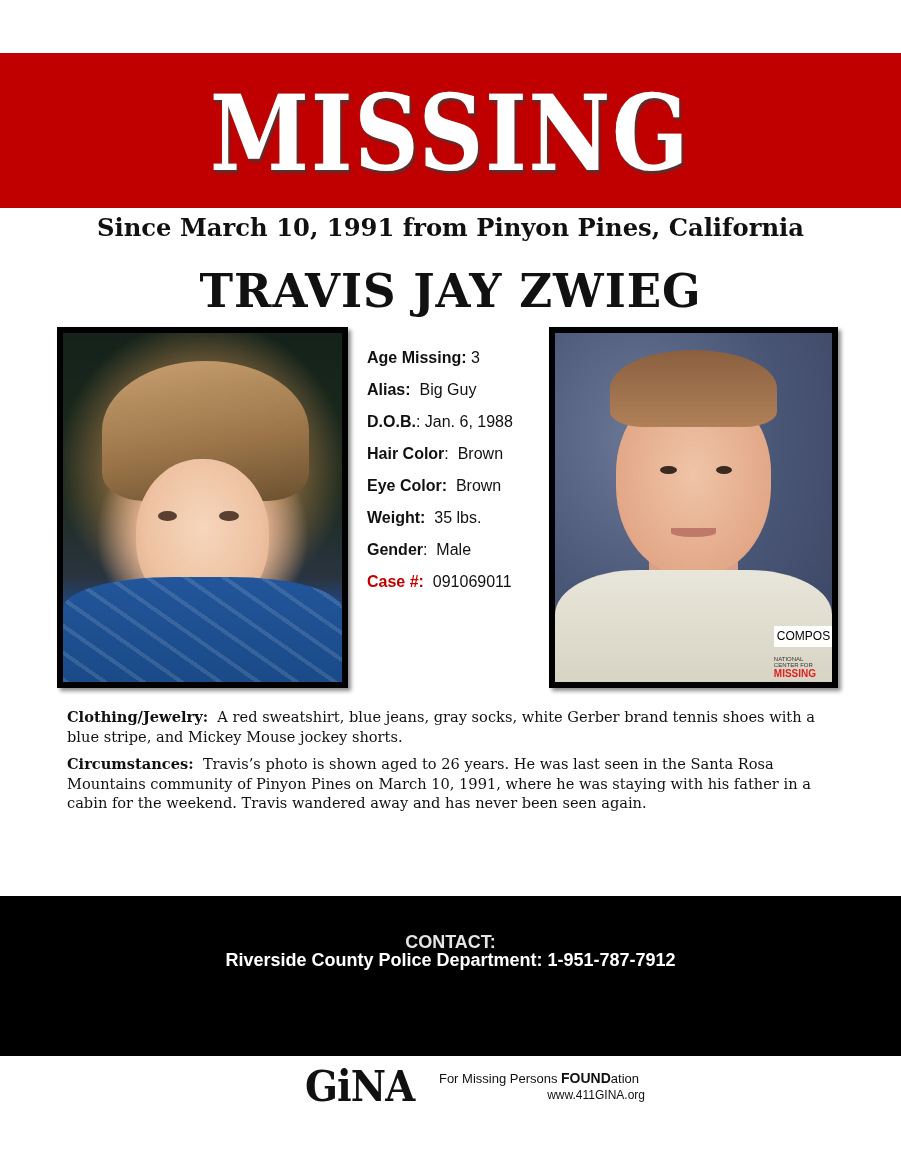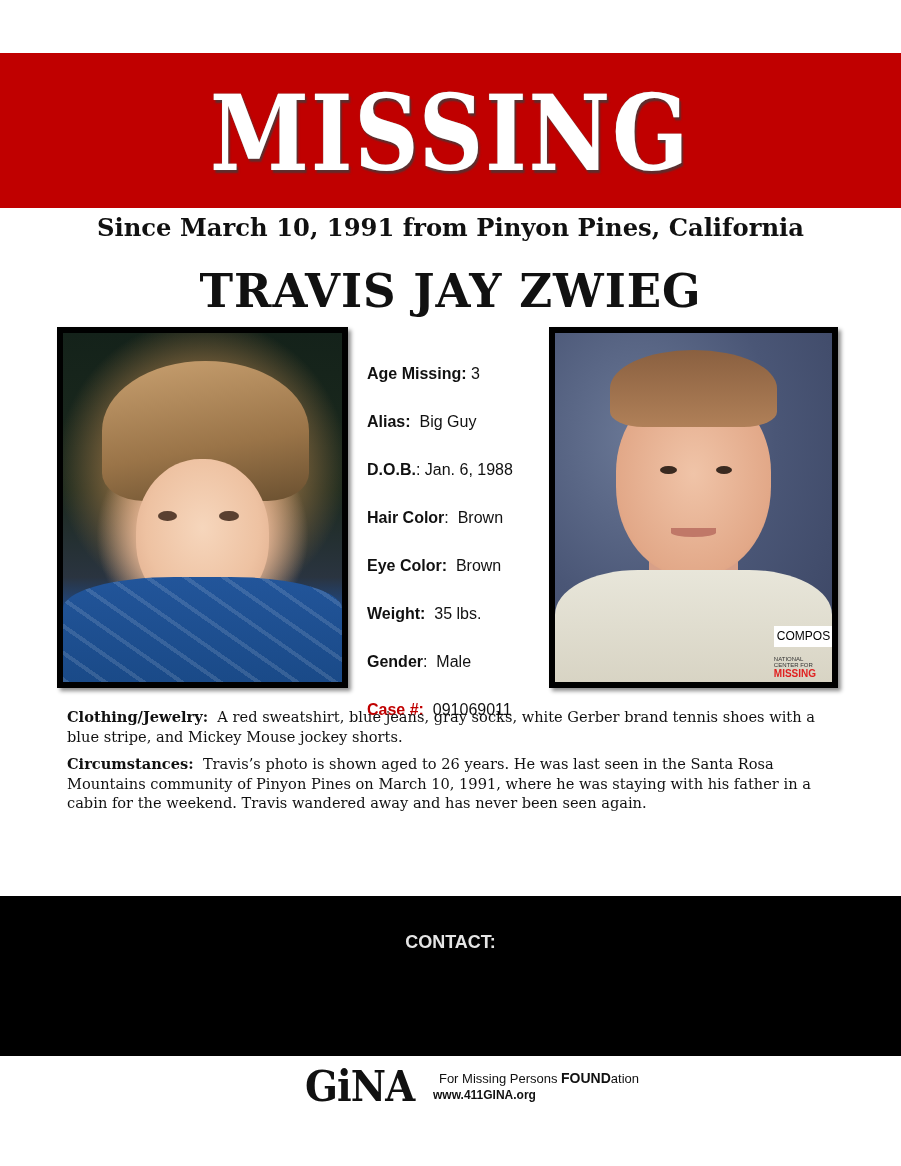--- a/index.html
+++ b/index.html
@@ -110,21 +110,21 @@
   .watermark-org {
     position: absolute; right: 0; bottom: 4%; width: 21%; font-size: 6px; line-height: 6px; color: #333;
     white-space: pre-line; overflow: hidden;
   }
   .watermark-missing {
     position: absolute; right: 0; bottom: 0; width: 21%; height: 4%;
     font-size: 10px; font-weight: bold; color: #e02020; line-height: 12px; overflow: hidden; white-space: nowrap;
   }
 
   .facts { position: absolute; left: 367px; top: 346px; width: 175px; }
-  .fact { height: 32px; font-size: 16px; line-height: 24px; color: #111; white-space: nowrap; margin-top: 16px; }
+  .fact { height: 32px; font-size: 16px; line-height: 24px; color: #111; white-space: nowrap; }
   .fact .label { font-weight: bold; }
   .fact .label.red { color: #c00000; }
 
   .narrative { position: absolute; left: 67px; top: 707px; width: 770px; font-family: "DejaVu Serif", serif; font-size: 14.6px; line-height: 19.5px; color: #111; }
   .narrative p { margin-bottom: 8px; }
   .narrative .lbl { font-weight: bold; }
 
   .contact {
     position: absolute; left: 0; top: 896px; width: 901px; height: 160px; background: #000;
     text-align: center; color: #fff; font-weight: bold;
@@ -136,21 +136,21 @@
   .contact-line.l3 { top: 102px; }
 
   .footer-logo { position: absolute; left: 305px; top: 1064px; width: 340px; height: 46px; }
   .gina-mark {
     position: absolute; left: 0; top: 0; font-family: "DejaVu Serif", serif; font-weight: bold;
     font-size: 42px; line-height: 46px; letter-spacing: -1px; color: #111;
     transform: scaleX(0.92); transform-origin: left;
   }
   .gina-tag { position: absolute; left: 128px; top: 6px; width: 212px; text-align: center; font-size: 13px; line-height: 17px; color: #111; }
   .gina-tag .found { font-weight: bold; font-size: 14px; }
-  .gina-url { position: absolute; left: 128px; top: 24px; width: 212px; text-align: left; font-size: 12px; font-weight: bold; color: #111; }
+  .gina-url { position: absolute; left: 128px; top: 24px; width: 212px; text-align: right; font-size: 12px; font-weight: normal; color: #111; }
 </style>
 </head>
 <body>
 
 <div class="banner">
   <div class="banner-title">MISSING</div>
 </div>
 
 <div class="since">Since March 10, 1991 from Pinyon Pines, California</div>
 
@@ -223,20 +223,21 @@
     <span>A red sweatshirt, blue jeans, gray socks, white Gerber brand tennis shoes with a blue stripe, and Mickey Mouse jockey shorts.</span>
   </p>
   <p>
     <span class="lbl">Circumstances:</span>&nbsp;
     <span>Travis’s photo is shown aged to 26 years.  He was last seen in the Santa Rosa Mountains community of Pinyon Pines on March 10, 1991, where he was staying with his father in a cabin for the weekend. Travis wandered away and has never been seen again.</span>
   </p>
 </div>
 
 <div class="contact">
   <div class="contact-title">CONTACT:</div>
+  <div class="contact-line l1">Riverside County Police Department: 1-951-787-7912</div>
 </div>
 
 <div class="footer-logo">
   <div class="gina-mark">GiNA</div>
   <div class="gina-tag">
     <span>For Missing Persons </span><span class="found">FOUND</span><span>ation</span>
   </div>
   <div class="gina-url">www.411GINA.org</div>
 </div>
 

